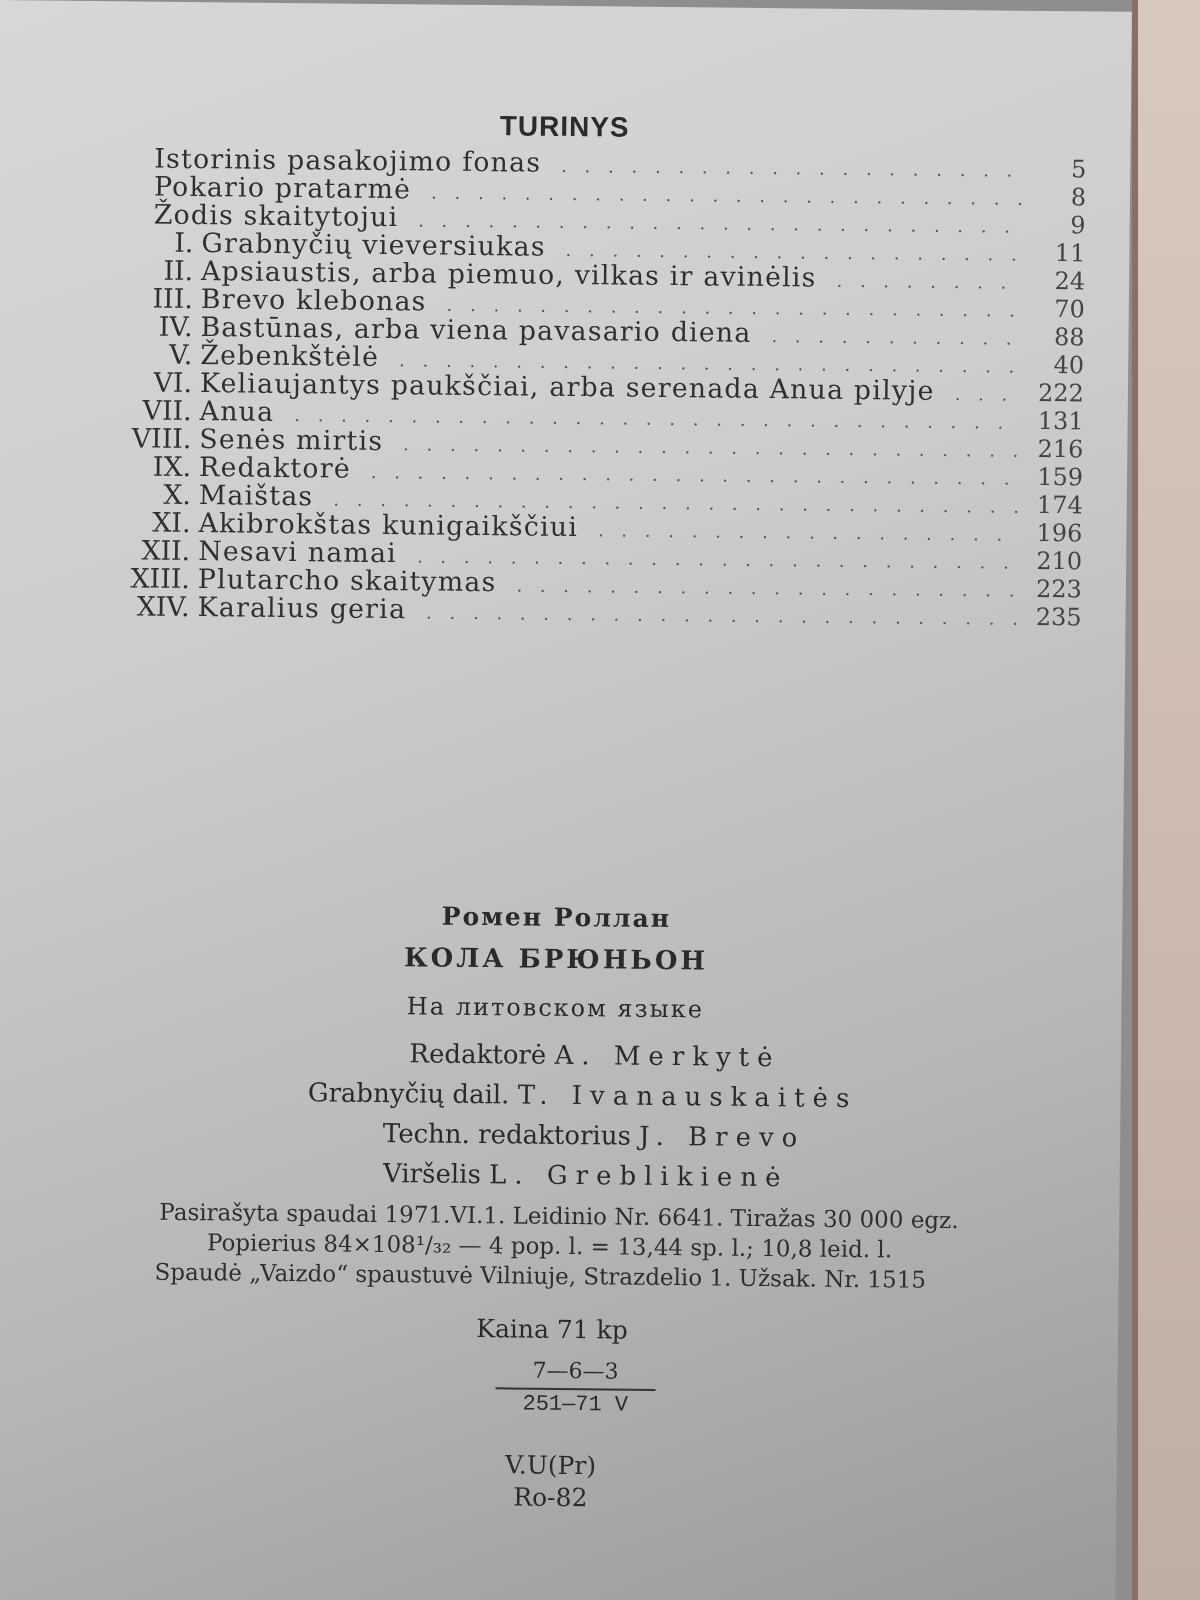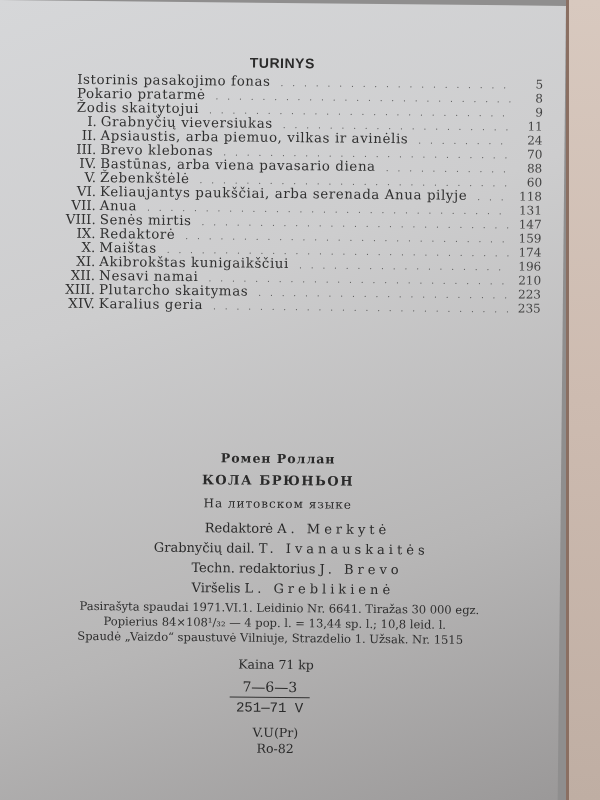--- a/index.html
+++ b/index.html
@@ -57,21 +57,21 @@
   .c2 { top: 538px; left: 14px; }
   .c3 { top: 558px; left: 20px; }
   .c4 { top: 578px; left: 16px; }
   .pub {
     position: absolute; left: 86px; font-size: 11.5px; color: #2e2e2e; white-space: nowrap;
   }
   .p1 { top: 598px; }
   .p2 { top: 613px; left: 110px; }
   .p3 { top: 628px; left: 84px; }
   .price { top: 654px; font-size: 12.5px; }
-  .frac { position: absolute; top: 676px; left: 237px; width: 80px; text-align: center; font-size: 14px; color: #2a2a2a; }
+  .frac { position: absolute; top: 676px; left: 255px; width: 80px; text-align: center; font-size: 11px; color: #2a2a2a; }
   .frac .num { border-bottom: 1px solid #333; padding-bottom: 2px; }
   .frac .den { padding-top: 2px; font-family: Liberation Mono, monospace; }
   .code1 { top: 722px; font-size: 12.5px; }
   .code2 { top: 738px; font-size: 12.5px; }
 </style>
 </head>
 <body>
 
 <div class="page">
   <div class="toc-title">TURINYS</div>
@@ -117,39 +117,39 @@
     <div class="toc-row">
       <span class="toc-num">IV.</span>
       <span class="toc-label">Bastūnas, arba viena pavasario diena</span>
       <span class="dots">. . . . . . . . . . . . . . . . . . . . . . . . . . . . . . . . . . . . . . . . . . . . . . . . . . . . . . . . . .</span>
       <span class="toc-page">88</span>
     </div>
     <div class="toc-row">
       <span class="toc-num">V.</span>
       <span class="toc-label">Žebenkštėlė</span>
       <span class="dots">. . . . . . . . . . . . . . . . . . . . . . . . . . . . . . . . . . . . . . . . . . . . . . . . . . . . . . . . . .</span>
-      <span class="toc-page">60</span>
+      <span class="toc-page">40</span>
     </div>
     <div class="toc-row">
       <span class="toc-num">VI.</span>
       <span class="toc-label">Keliaujantys paukščiai, arba serenada Anua pilyje</span>
       <span class="dots">. . . . . . . . . . . . . . . . . . . . . . . . . . . . . . . . . . . . . . . . . . . . . . . . . . . . . . . . . .</span>
-      <span class="toc-page">118</span>
+      <span class="toc-page">222</span>
     </div>
     <div class="toc-row">
       <span class="toc-num">VII.</span>
       <span class="toc-label">Anua</span>
       <span class="dots">. . . . . . . . . . . . . . . . . . . . . . . . . . . . . . . . . . . . . . . . . . . . . . . . . . . . . . . . . .</span>
       <span class="toc-page">131</span>
     </div>
     <div class="toc-row">
       <span class="toc-num">VIII.</span>
       <span class="toc-label">Senės mirtis</span>
       <span class="dots">. . . . . . . . . . . . . . . . . . . . . . . . . . . . . . . . . . . . . . . . . . . . . . . . . . . . . . . . . .</span>
-      <span class="toc-page">147</span>
+      <span class="toc-page">216</span>
     </div>
     <div class="toc-row">
       <span class="toc-num">IX.</span>
       <span class="toc-label">Redaktorė</span>
       <span class="dots">. . . . . . . . . . . . . . . . . . . . . . . . . . . . . . . . . . . . . . . . . . . . . . . . . . . . . . . . . .</span>
       <span class="toc-page">159</span>
     </div>
     <div class="toc-row">
       <span class="toc-num">X.</span>
       <span class="toc-label">Maištas</span>

